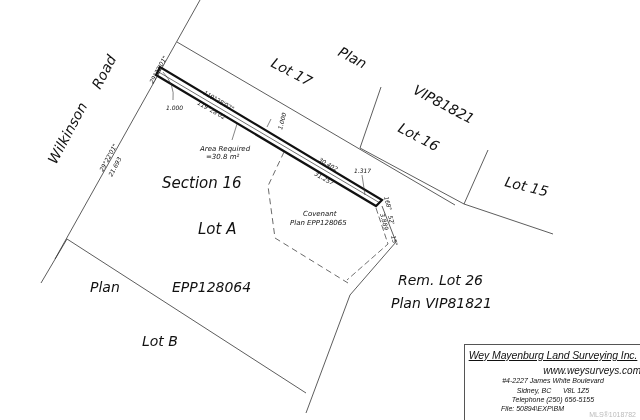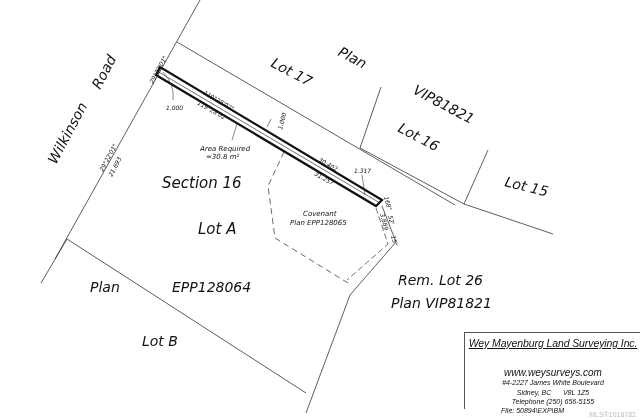--- a/index.html
+++ b/index.html
@@ -4,27 +4,27 @@
 <style>
   html, body { margin: 0; padding: 0; background: #ffffff; }
   body { width: 640px; height: 420px; overflow: hidden; position: relative; }
   .plan { position: absolute; left: 0; top: 0; width: 640px; height: 420px; }
   .plan text { font-family: "DejaVu Sans", sans-serif; font-style: italic; fill: #111; }
   .lbl-big { font-size: 15px; }
   .lbl-mid { font-size: 14px; }
   .lbl-sm { font-size: 7px; }
   .lbl-xs { font-size: 6px; }
   .titleblock {
-    position: absolute; left: 464px; top: 332px; width: 176px; height: 76px;
+    position: absolute; left: 464px; top: 344px; width: 176px; height: 76px;
     border-left: 1px solid #555; border-top: 1px solid #555;
     background: #fff; text-align: center;
     font-family: "Liberation Sans", sans-serif; font-style: italic; color: #111;
   }
   .tb-company { font-size: 10.5px; text-decoration: underline; margin-top: 4px; letter-spacing: -0.1px; }
-  .tb-web { font-size: 10px; margin-top: 18px; }
+  .tb-web { font-size: 10px; margin-top: 4px; text-align: right; }
   .tb-line { font-size: 7px; line-height: 9.5px; }
   .tb-file { font-size: 7px; text-align: left; padding-left: 36px; }
   .watermark {
     position: absolute; right: 4px; bottom: 2px;
     font-family: "Liberation Sans", sans-serif; font-size: 7px; color: #bbbbbb;
   }
 </style>
 </head>
 <body>
 

